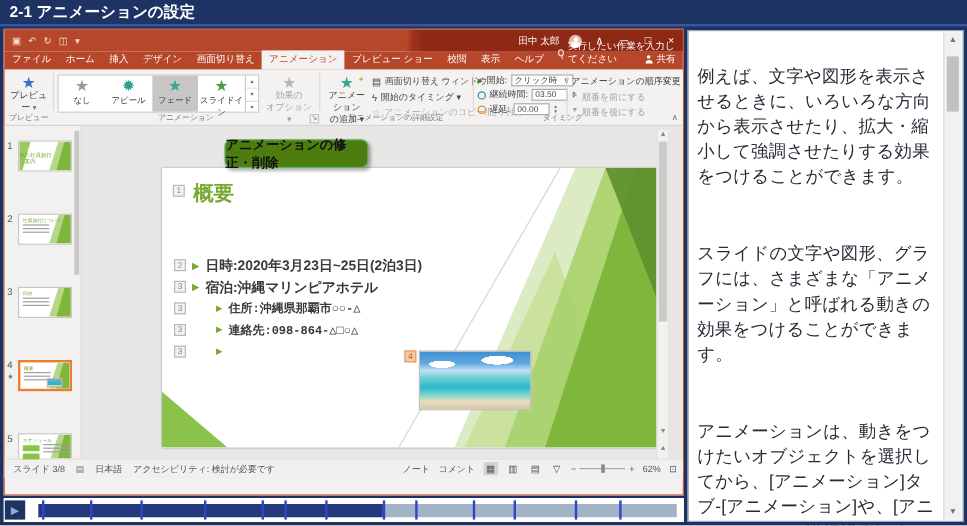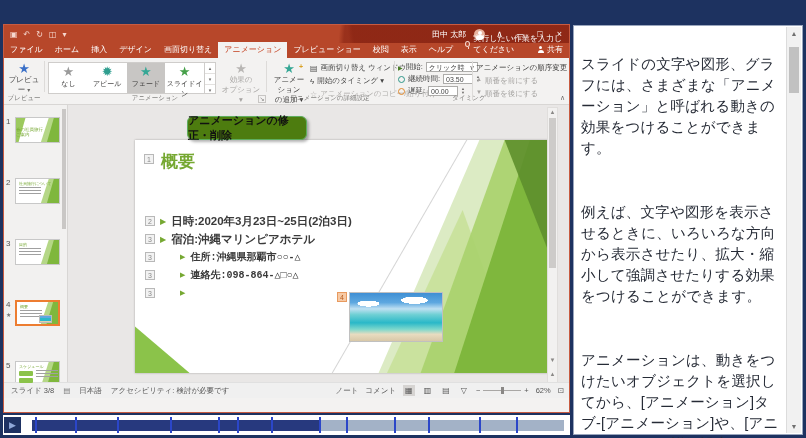--- a/index.html
+++ b/index.html
@@ -171,20 +171,21 @@
   .rp-text p { margin-bottom:43px; }
   .rp-scroll { position:absolute; right:1px; top:1px; width:15px; height:406px; background:#f1f1f1; border-left:1px solid #dcdcdc; }
   .rp-scroll .sarrow { position:absolute; left:0; right:0; text-align:center; font-size:7px; color:#707070; }
   .rp-scroll .up { top:3px; } .rp-scroll .dn { bottom:3px; }
   .rp-scroll .sthumb { position:absolute; left:2px; top:20px; width:10px; height:46px; background:#c1c1c1; }
 </style>
 </head>
 <body>
 
 <div class="page">
+  <div class="hdr">2-1 アニメーションの設定</div>
 
   <div class="pp">
 
     <div class="tbar">
       <div class="qat">
         <span style="">▣</span>
           <span style="">↶</span>
           <span style="">↻</span>
           <span style="">◫</span>
           <span style="">▾</span>
@@ -505,22 +506,22 @@
         <div class="tick" style="left: 59%;"></div>
         <div class="tick" style="left: 68%;"></div>
         <div class="tick" style="left: 74.5%;"></div>
         <div class="tick" style="left: 84%;"></div>
         <div class="tick" style="left: 91%;"></div>
       </div>
   </div>
 
   <div class="rightpanel">
     <div class="rp-text">
-      <p style="">スライドの文字や図形、グラフには、さまざまな「アニメーション」と呼ばれる動きの効果をつけることができます。</p>
-        <p style="">例えば、文字や図形を表示させるときに、いろいろな方向から表示させたり、拡大・縮小して強調させたりする効果をつけることができます。</p>
+      <p style="">例えば、文字や図形を表示させるときに、いろいろな方向から表示させたり、拡大・縮小して強調させたりする効果をつけることができます。</p>
+        <p style="">スライドの文字や図形、グラフには、さまざまな「アニメーション」と呼ばれる動きの効果をつけることができます。</p>
         <p style="">アニメーションは、動きをつけたいオブジェクトを選択してから、[アニメーション]タブ-[アニメーション]や、[アニメーションの詳細設定]の[アニメーションの追加]で設定できます。</p>
     </div>
     <div class="rp-scroll">
       <span class="sarrow up">▲</span>
       <span class="sthumb"></span>
       <span class="sarrow dn">▼</span>
     </div>
   </div>
 </div>
 

